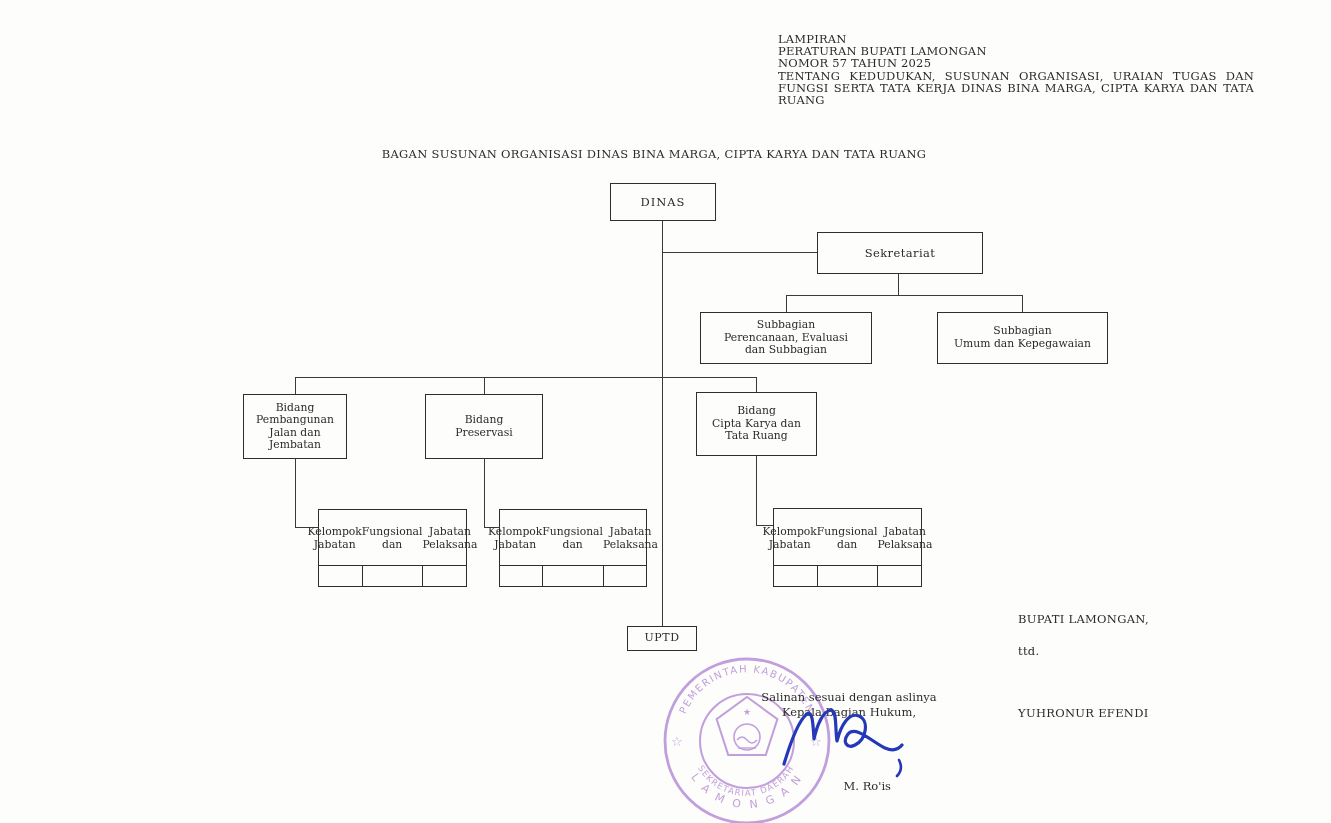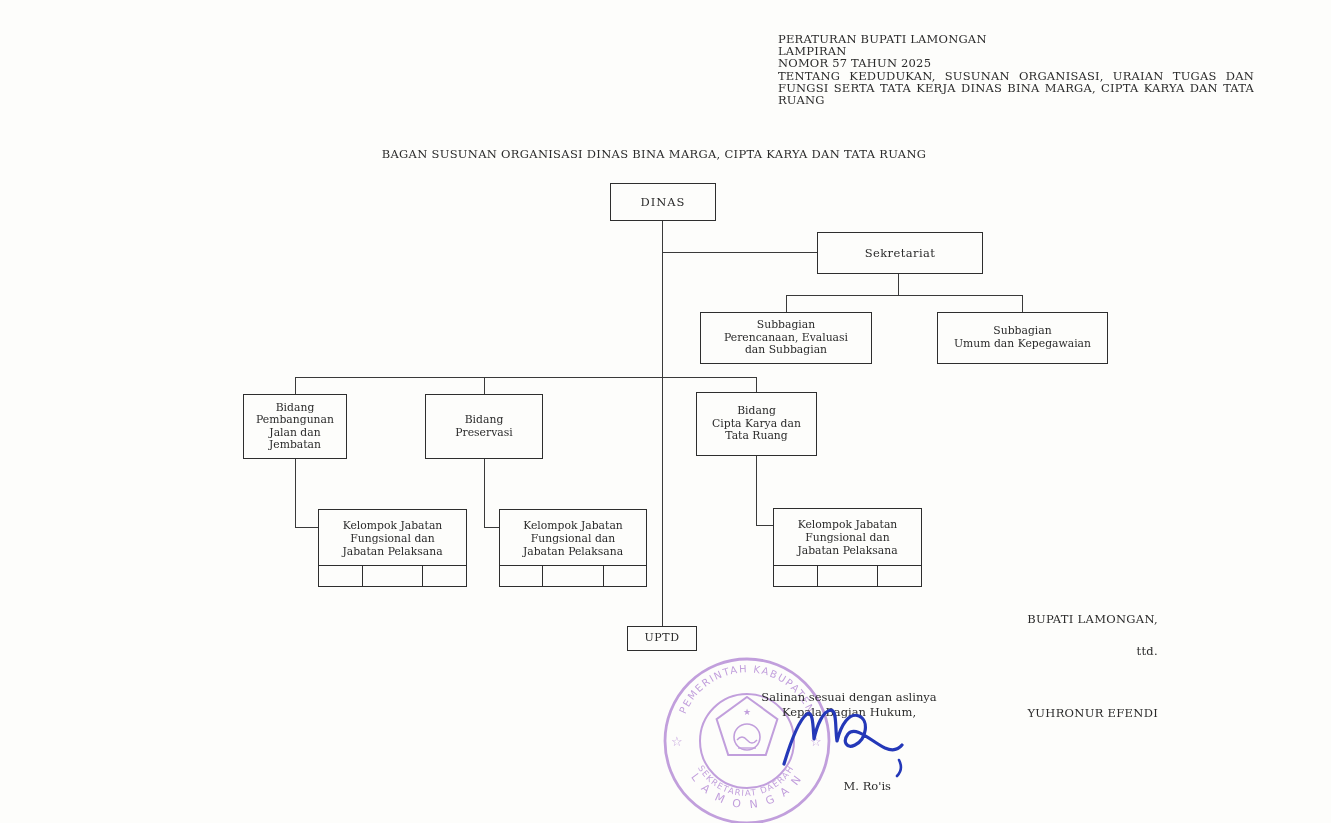--- a/index.html
+++ b/index.html
@@ -16,52 +16,52 @@
   
   .chart-title{position:absolute;left:373px;top:147px;width:562px;text-align:center;font-size:11.5px;letter-spacing:.3px;white-space:nowrap;}
   
   .box{position:absolute;border:1.4px solid #2e2e2e;background:#fdfdfb;
        display:flex;flex-direction:column;align-items:center;justify-content:center;
        font-size:10.8px;line-height:12.8px;text-align:left;box-sizing:border-box;}
   .box .bl{white-space:nowrap;}
   .caps{letter-spacing:1px;font-size:11.5px;}
   
   .kbox{position:absolute;border:1.4px solid #2e2e2e;background:#fdfdfb;box-sizing:border-box;}
-  .ktext{position:absolute;left:0;right:0;top:0;bottom:20px;display:flex;flex-direction:column;
+  .ktext{position:absolute;left:0;right:0;top:0;bottom:20px;display:flex;flex-direction:row;
          align-items:center;justify-content:center;font-size:10.8px;line-height:13px;text-align:center;}
   .krow{position:absolute;left:0;right:0;bottom:0;height:20px;border-top:1.4px solid #2e2e2e;display:flex;}
   .kcell{box-sizing:border-box;}
   .kcell.c1{width:29%;}
   .kcell.c2{width:42%;border-left:1.4px solid #2e2e2e;border-right:1.4px solid #2e2e2e;}
   .kcell.c3{width:29%;flex:1;}
   
   .vline,.hline{position:absolute;background:#3a3a3a;}
   .vline{width:1.4px;}
   .hline{height:1.4px;}
   
-  .approve{position:absolute;left:1018px;top:612px;width:140px;text-align:right;font-size:11.5px;letter-spacing:.3px;}
+  .approve{position:absolute;left:1018px;top:612px;width:140px;text-align:left;font-size:11.5px;letter-spacing:.3px;}
   .approve .t2{margin-top:18px;}
   .approve .t3{margin-top:48px;white-space:nowrap;}
   
   .copy{position:absolute;left:751px;top:690px;width:196px;text-align:center;font-size:11.5px;line-height:15px;z-index:4;}
   .copy .ln{white-space:nowrap;}
   .sig-name{position:absolute;left:791px;top:779px;width:100px;text-align:right;font-size:11.5px;z-index:4;}
   
   .stamp{position:absolute;left:658px;top:653px;z-index:2;opacity:.82;}
   .stamp text{font-family:"DejaVu Sans","Liberation Sans",sans-serif;}
   .signature{position:absolute;left:768px;top:698px;z-index:5;}
 </style>
 </head>
 <body>
 
 <div class="page">
 
   <div class="hdr">
+    <div class="ln">LAMPIRAN</div>
     <div class="ln">PERATURAN BUPATI LAMONGAN</div>
-    <div class="ln">LAMPIRAN</div>
     <div class="ln">NOMOR 57 TAHUN 2025</div>
     <div class="para">TENTANG KEDUDUKAN, SUSUNAN ORGANISASI, URAIAN TUGAS DAN FUNGSI SERTA TATA KERJA DINAS BINA MARGA, CIPTA KARYA DAN TATA RUANG</div>
   </div>
 
   <div class="chart-title">BAGAN SUSUNAN ORGANISASI DINAS BINA MARGA, CIPTA KARYA DAN TATA RUANG</div>
 
   <div>
     <div class="vline" style="left:662px;top:221px;height:405px;"></div>
     <div class="hline" style="left:662px;top:252px;width:156px;"></div>
     <div class="vline" style="left:898px;top:274px;height:21px;"></div>

